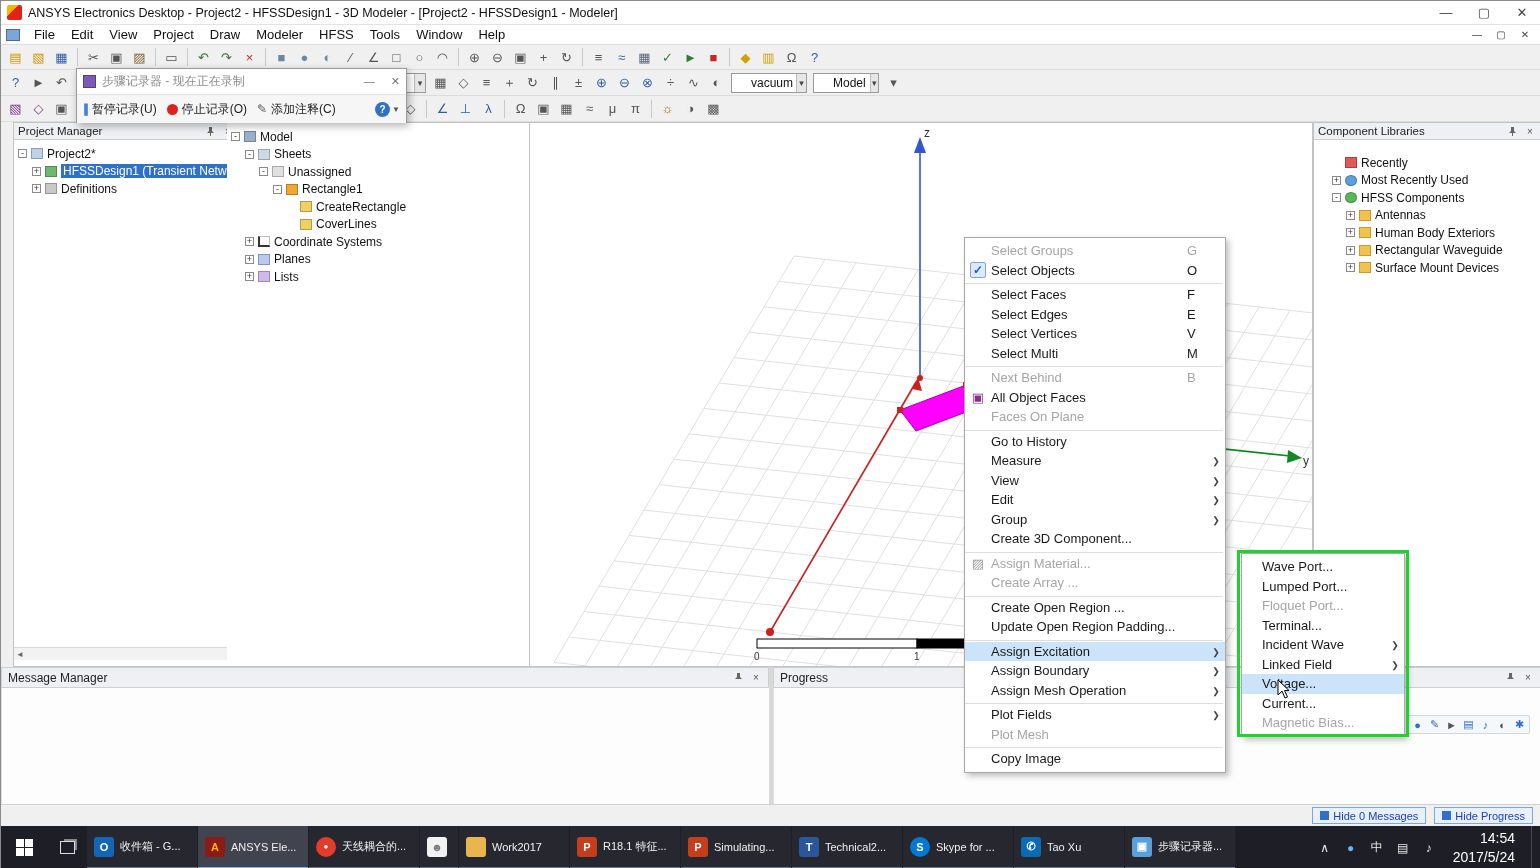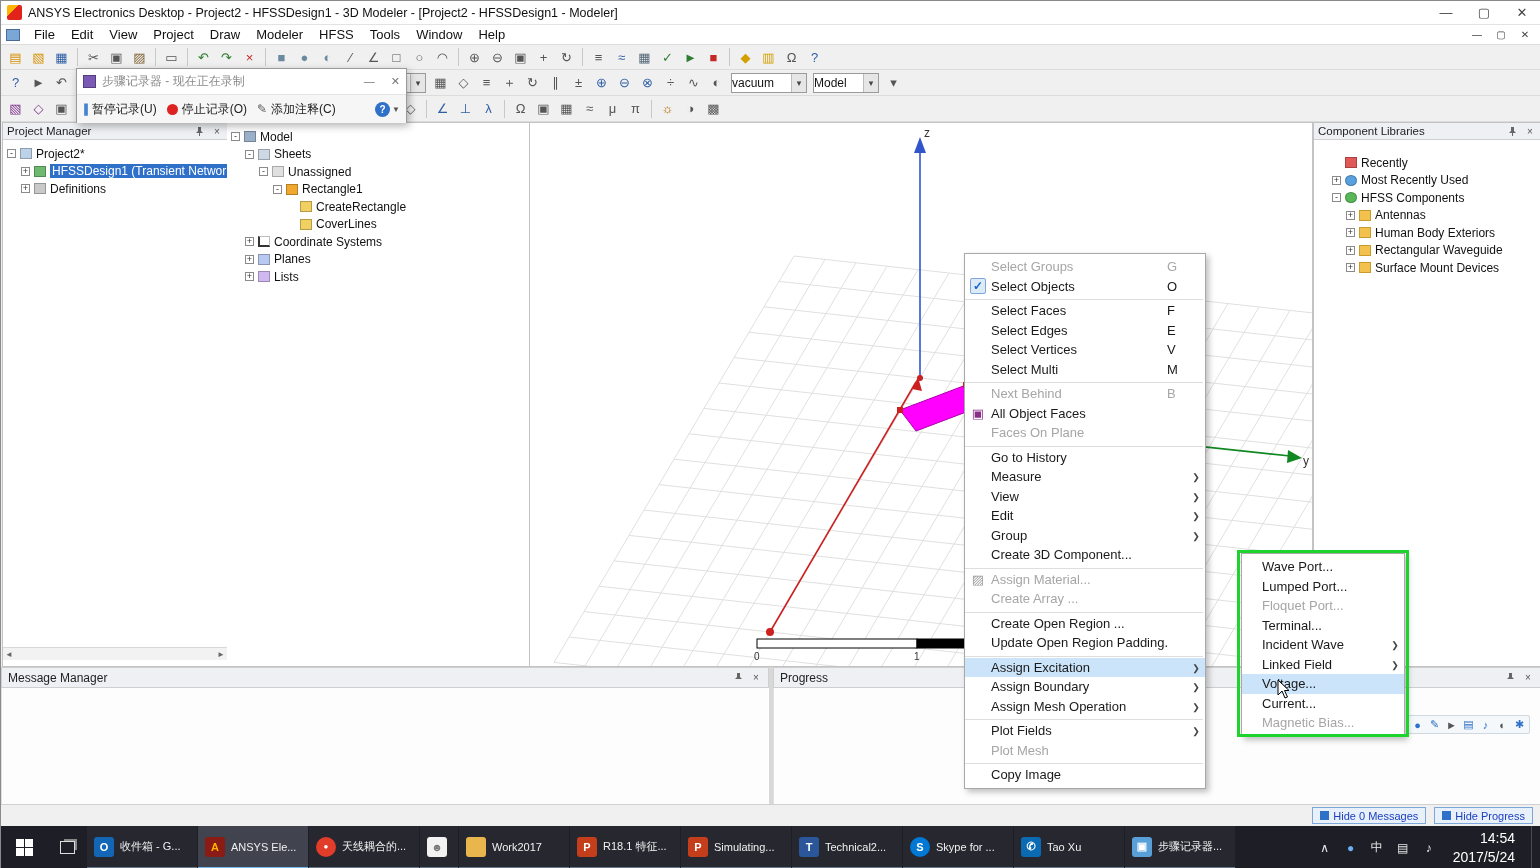--- a/index.html
+++ b/index.html
@@ -20,30 +20,30 @@
   #menubar .win-btn{width:24px;height:17px;font-size:10px}
 
   
   .toolbar{position:absolute;left:0;width:1540px;background:#f0f0f0;border-bottom:1px solid #dcdcdc;display:flex;align-items:center;padding:0 3px;overflow:hidden}
   #tb1{top:44px;height:25px}
   #tb2{top:69px;height:26px}
   #tb3{top:95px;height:26px}
   .tbtn{width:21px;height:20px;display:inline-flex;align-items:center;justify-content:center;font-size:13px;color:#4a4a4a;border:1px solid transparent;border-radius:2px;margin:0 1px;background:#f0f0f0}
   .tsep{width:1px;height:18px;background:#c8c8c8;margin:0 4px;display:inline-block}
   .combo{display:inline-flex;height:20px;border:1px solid #9a9a9a;background:#fff;margin:0 3px;align-items:center;justify-content:space-between;font-size:12px}
-  .combo-v{padding:0 0;white-space:nowrap;overflow:hidden}
+  .combo-v{padding:0 19px;white-space:nowrap;overflow:hidden}
   .combo-a{width:15px;height:100%;background:#e6e6e6;border-left:1px solid #bcbcbc;display:flex;align-items:center;justify-content:center;font-size:9px;color:#444}
 
   
   #main{position:absolute;left:0;top:121px;width:1540px;height:545px;background:#f0f0f0}
   .panel{position:absolute;top:0;height:100%;background:#fff;border:1px solid #c3c3c3}
   .panel-header{height:17px;background:#eef0f3;border-bottom:1px solid #cfcfcf;display:flex;align-items:center;padding:0 4px;font-size:11.5px;color:#222}
   .panel-header .ph-tools{margin-left:auto;display:flex;gap:6px;align-items:center}
   .pin-icon,.close-sm{width:12px;height:12px;display:flex;align-items:center;justify-content:center;color:#555;font-size:10px}
-  #project-manager{left:1px;width:226px}
+  #project-manager{left:12px;width:226px}
   #model-pane{left:226px;width:303px;border-left:none}
   #viewport{left:529px;width:783px;border-left:none;overflow:hidden}
   #comp-lib{left:1312px;width:228px}
   .pm-scrollbar{position:absolute;left:0;bottom:6px;width:100%;height:13px;background:#f2f2f2;border-top:1px solid #d8d8d8;display:flex;justify-content:space-between;align-items:center;padding:0 2px;color:#666;font-size:8px}
 
   
   .tree{padding:5px 0;overflow:hidden;white-space:nowrap}
   .tree-row{height:17.5px;display:flex;align-items:center;overflow:hidden}
   .expand{width:9px;height:9px;border:1px solid #8a8a8a;background:#fff;color:#333;font-size:9px;line-height:7px;text-align:center;margin-right:4px;flex:0 0 9px}
   .ticon{width:12px;height:11px;margin-right:4px;flex:0 0 12px;border:1px solid rgba(0,0,0,.25);background:#cfcfcf}
@@ -79,21 +79,21 @@
   #pg-content{left:772px;width:768px}
   #bottom-splitter{position:absolute;left:768px;top:0;width:4px;height:137px;background:#d8d8d8}
   #float-cluster{position:absolute;left:1406px;top:714px;display:flex;gap:2px;background:#f5f8fb;border:1px solid #d0d8e0;padding:1px 2px;border-radius:2px}
   #float-cluster span{width:15px;height:15px;display:flex;align-items:center;justify-content:center;font-size:11px}
   #hide-strip{position:absolute;left:0;top:803px;width:1540px;height:22px;background:#f0f0f0;border-top:1px solid #d0d0d0;display:flex;justify-content:flex-end;align-items:center;gap:8px;padding-right:8px}
   .hide-btn{height:17px;display:flex;align-items:center;gap:4px;background:#e8f0fb;border:1px solid #7da7d9;color:#1a3fbf;font-size:11px;padding:0 7px}
   .hide-btn::before{content:"";width:9px;height:9px;background:#2f71c9;display:inline-block}
 
   
   .menu{position:absolute;background:#fff;border:1px solid #a8a8a8;box-shadow:3px 3px 6px rgba(0,0,0,.25);padding:3px 0;z-index:40}
-  #context-menu{left:963px;top:252px;width:242px}
+  #context-menu{left:963px;top:236px;width:262px}
   #excitation-submenu{left:1240px;top:552px;width:164px;z-index:41}
   .menu-item{height:19.5px;line-height:19.5px;display:flex;align-items:center;font-size:13px;color:#1a1a1a;padding:0 2px 0 0}
   .menu-item .gutter{width:26px;flex:0 0 26px;display:flex;align-items:center;justify-content:center;font-size:12px}
   .menu-item.chk .gutter{border:1px solid #7da7d9;background:#dce9f7;width:16px;flex-basis:16px;height:16px;margin:0 5px;border-radius:2px}
   .menu-item.chk .gutter::before{content:"✓";color:#1464c8;font-weight:bold;font-size:12px}
   .menu-item .gutter[data-icon="faces"]::before{content:"▣";color:#8a2e8a;font-size:13px}
   .menu-item .gutter[data-icon="material"]::before{content:"▨";color:#999;font-size:13px}
   .mlabel{flex:1;white-space:nowrap;overflow:hidden}
   .mshort{width:22px;text-align:left;color:#1a1a1a}
   .marrow{width:14px;text-align:center;color:#444;visibility:hidden;font-size:13px}

